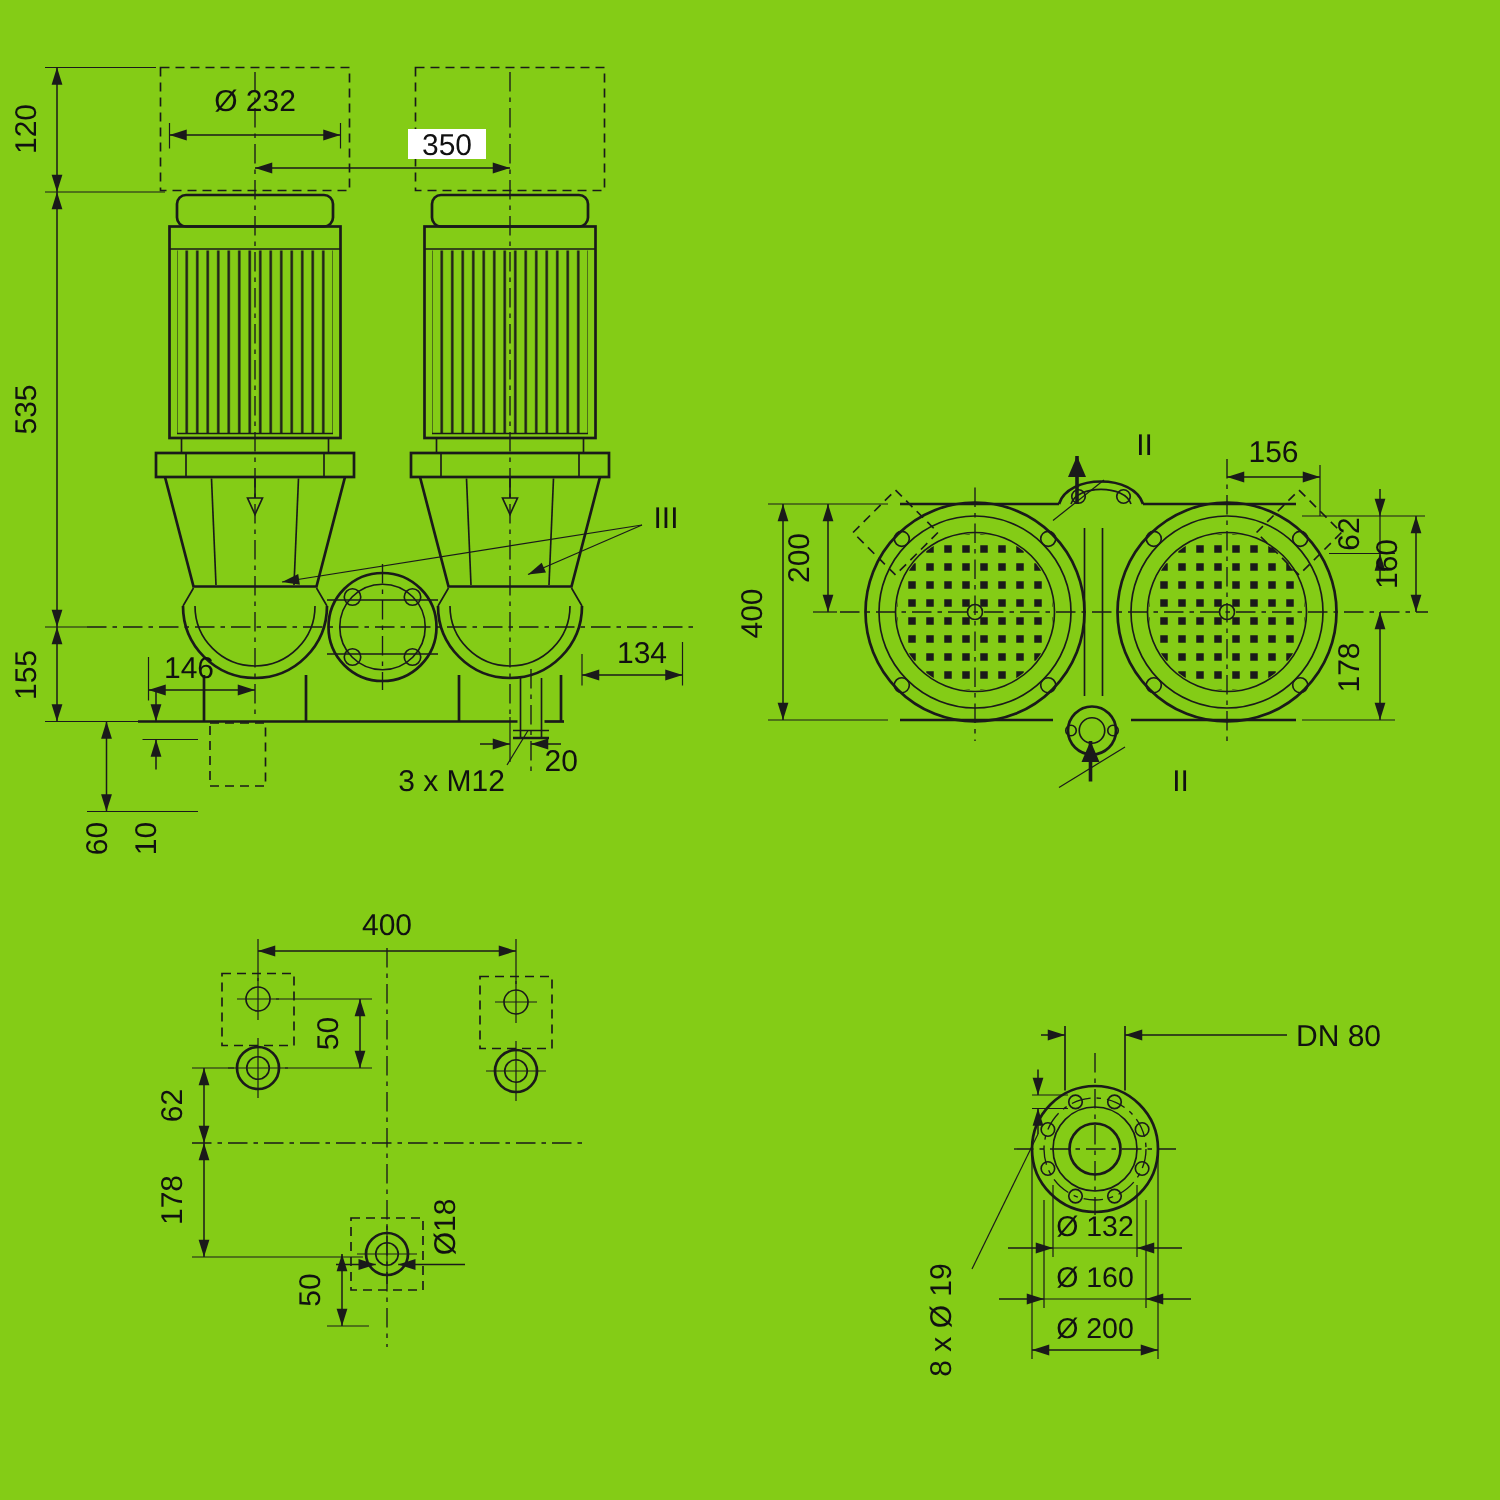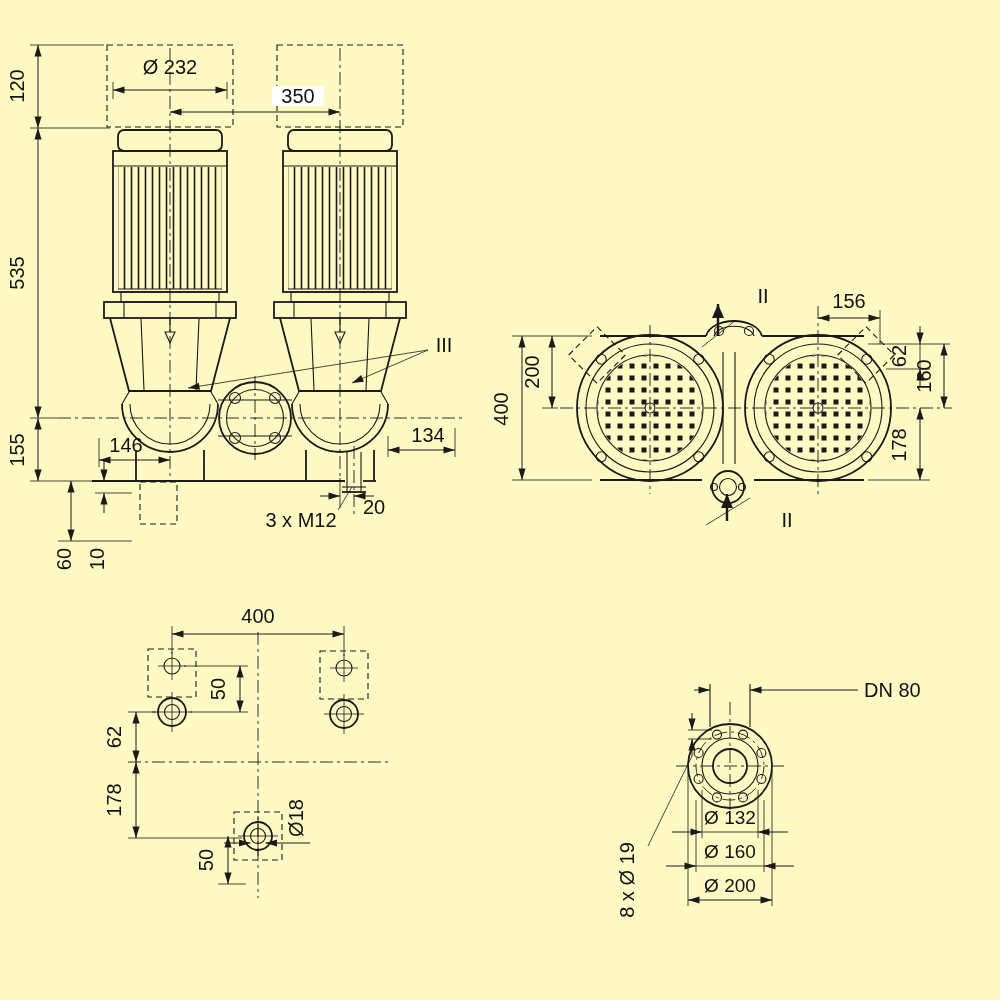--- a/index.html
+++ b/index.html
@@ -1,16 +1,16 @@
 <!DOCTYPE html>
 <html><head>
 <meta charset="utf-8">
 <style>
   html,body { margin:0; padding:0; background:#ffffff; }
-  .page { width:1000px; height:1000px; background:#fef9c3; position:relative; }
+  .page { width:1000px; height:1000px; background:#84cc16; position:relative; }
   svg { display:block; }
   .ol   { fill:none; stroke:#1a1a1a; stroke-width:1.8; }
   .ol2  { fill:none; stroke:#1a1a1a; stroke-width:1.1; }
   .dim  { fill:none; stroke:#1a1a1a; stroke-width:1; }
   .thin { fill:none; stroke:#1a1a1a; stroke-width:0.8; }
   .cl   { fill:none; stroke:#1a1a1a; stroke-width:0.9; stroke-dasharray:13 4 3 4; }
   .dash { fill:none; stroke:#1a1a1a; stroke-width:1.1; stroke-dasharray:6 4; }
   .sec  { fill:none; stroke:#1a1a1a; stroke-width:2.4; }
   .lbl  { font-family:"Liberation Sans", sans-serif; font-size:20px; fill:#111; }
   .lbl-sm { font-family:"Liberation Sans", sans-serif; font-size:19px; fill:#111; }

